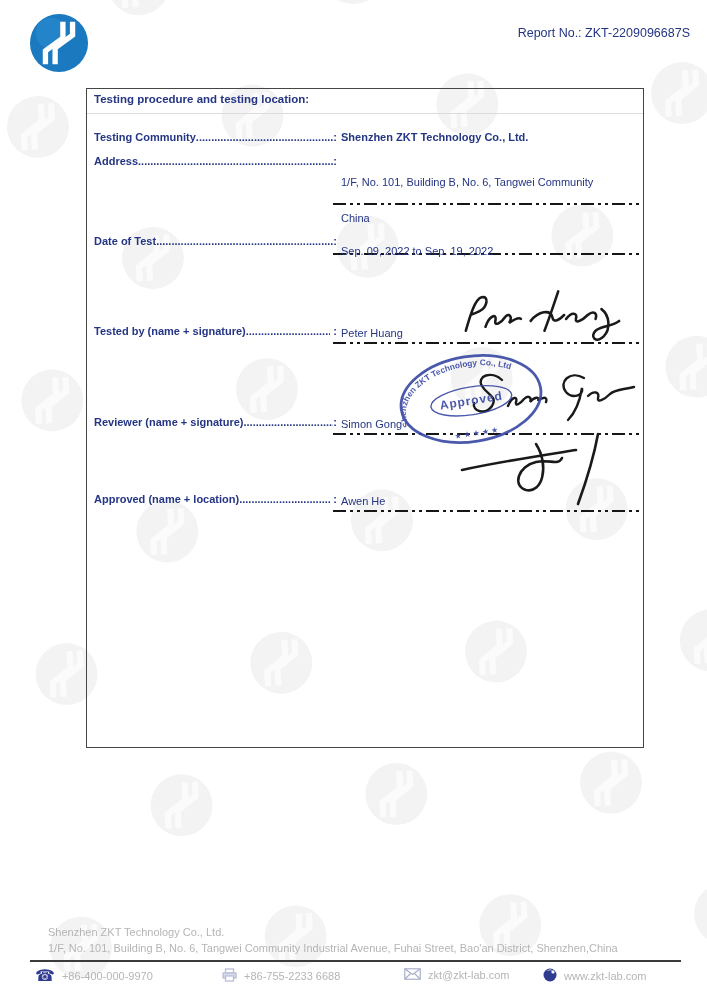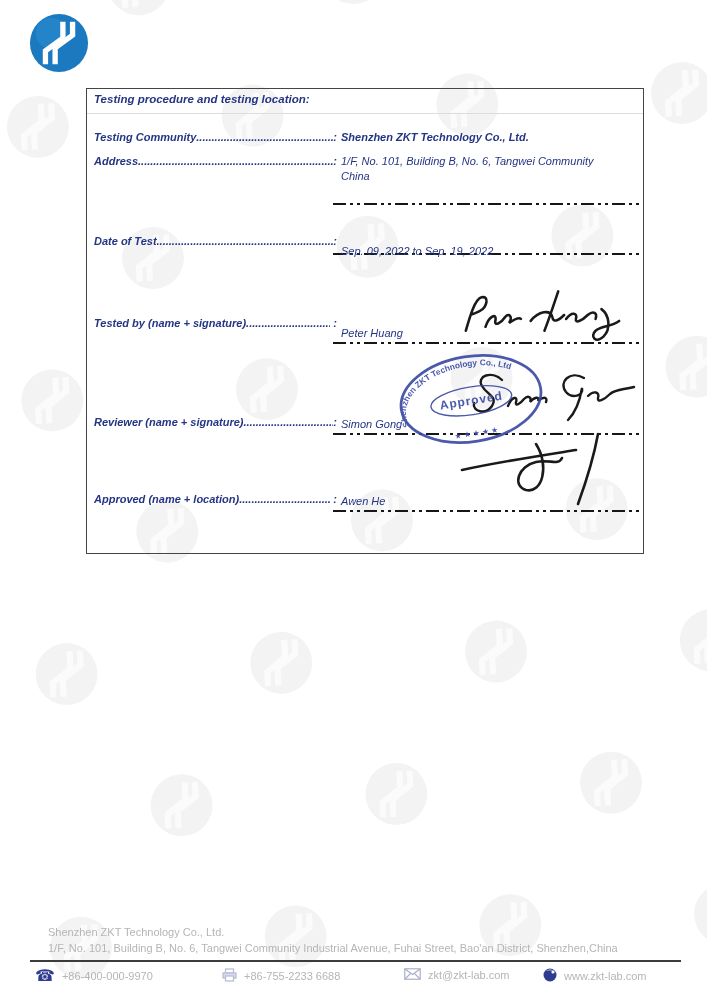--- a/index.html
+++ b/index.html
@@ -10,33 +10,33 @@
   .wm-layer{position:absolute; left:-80px; top:-60px; width:900px; height:1200px;
     transform:rotate(-3deg); z-index:0; pointer-events:none;}
   .wm{position:absolute; width:66px; height:66px; opacity:.85;}
 
   .logo{position:absolute; left:28px; top:12px; width:62px; height:62px; z-index:2;}
 
   .report-meta{position:absolute; right:17px; top:24px; text-align:right; z-index:2;
     font-size:12.5px; line-height:19px; color:#243584;}
 
   .info-table{
-    position:absolute; left:86px; top:88px; width:558px; height:466px;
-    border:1.5px solid #454545; background:transparent; z-index:1; box-sizing:border-box;font-style:italic;
+    position:absolute; left:86px; top:88px; width:558px; height:660px;
+    border:1.5px solid #454545; background:transparent; z-index:1; box-sizing:border-box;
   }
   .tbl-title{position:absolute; left:7px; top:4px; font-size:11.5px; font-weight:bold;}
   .tbl-head-sep{position:absolute; left:0; top:24px; width:100%; height:1px; background:#dcdcdc;}
 
   .row-label{position:absolute; left:7px; display:flex; width:243px; font-size:11px; font-weight:bold;}
   .row-label .lt{white-space:nowrap;}
   .row-label .dots{flex:1 1 0; min-width:0; overflow:hidden; white-space:nowrap;}
   .row-label .colon{white-space:pre;}
   .row-value{position:absolute; left:254px; font-size:11px; z-index:2;}
   .bold{font-weight:bold;}
-  .addr-lines div{line-height:15px;}
+  .addr-lines div{line-height:15px;margin-top:21px;}
 
   .dashline{position:absolute; left:246px; right:1px; height:2px; z-index:1;
     background:repeating-linear-gradient(90deg,#161616 0 13px,transparent 13px 17px,
       #161616 17px 20px,transparent 20px 24px,#161616 24px 27px,transparent 27px 31px);}
 
   .sig{position:absolute; z-index:3;}
   .stamp{position:absolute; left:390px; top:348px; width:162px; height:102px;
     transform:rotate(-9deg); z-index:3; opacity:.92;}
 
   .footer{position:absolute; left:0; top:918px; width:707px; z-index:1;
@@ -199,20 +199,21 @@
 
   <div class="logo">
     <svg viewBox="0 0 64 64" width="62" height="62">
       <circle cx="32" cy="32" r="30" fill="#1b79c0"></circle>
       <circle cx="24" cy="22" r="16" fill="#2f93d4" opacity="0.45"></circle>
       <path d="M36,10 L36,27 L18,40 L18,54" stroke="#ffffff" stroke-width="5.5" fill="none"></path>
       <path d="M28,54 L28,37 L46,24 L46,10" stroke="#ffffff" stroke-width="5.5" fill="none"></path>
     </svg>
   </div>
   <div class="report-meta">
+    <div>Report No.: ZKT-2209096687S</div>
   </div>
 
   <div class="info-table">
     <div class="tbl-title">Testing procedure and testing location:</div>
     <div class="tbl-head-sep"></div>
 
     <div class="row-label" style="top:42px">
       <span class="lt">Testing Community</span>
         <span class="dots">..........................................................................................................................</span>
         <span class="colon">:</span>
@@ -231,21 +232,21 @@
     <div class="dashline" style="top:114px"></div>
 
     <div class="row-label" style="top:146px">
       <span class="lt">Date of Test</span>
         <span class="dots">..........................................................................................................................</span>
         <span class="colon">:</span>
     </div>
     <div class="row-value" style="top:156px">Sep. 09, 2022 to Sep. 19, 2022</div>
     <div class="dashline" style="top:164px"></div>
 
-    <div class="row-label" style="top:228px">
+    <div class="row-label" style="top:236px">
       <span class="lt">Tested by (name + signature)</span>
         <span class="dots">..........................................................................................................................</span>
         <span class="colon"> :</span>
     </div>
     <div class="row-value" style="top:238px">Peter Huang</div>
     <div class="dashline" style="top:253px"></div>
     <div class="sig" style="left:369px; top:198px; width:172px; height:58px">
       <svg viewBox="0 0 175 58" width="172" height="58" fill="none" stroke="#1a1a1a" stroke-width="2.6" stroke-linecap="round">
         <path d="M10,44 C14,30 19,12 26,10 C34,8 32,20 24,24 C18,27 13,28 17,27"></path>
         <path d="M30,40 C34,28 42,26 40,34 C39,40 46,36 50,30 C54,25 58,30 54,36 C60,32 64,30 66,32"></path>

